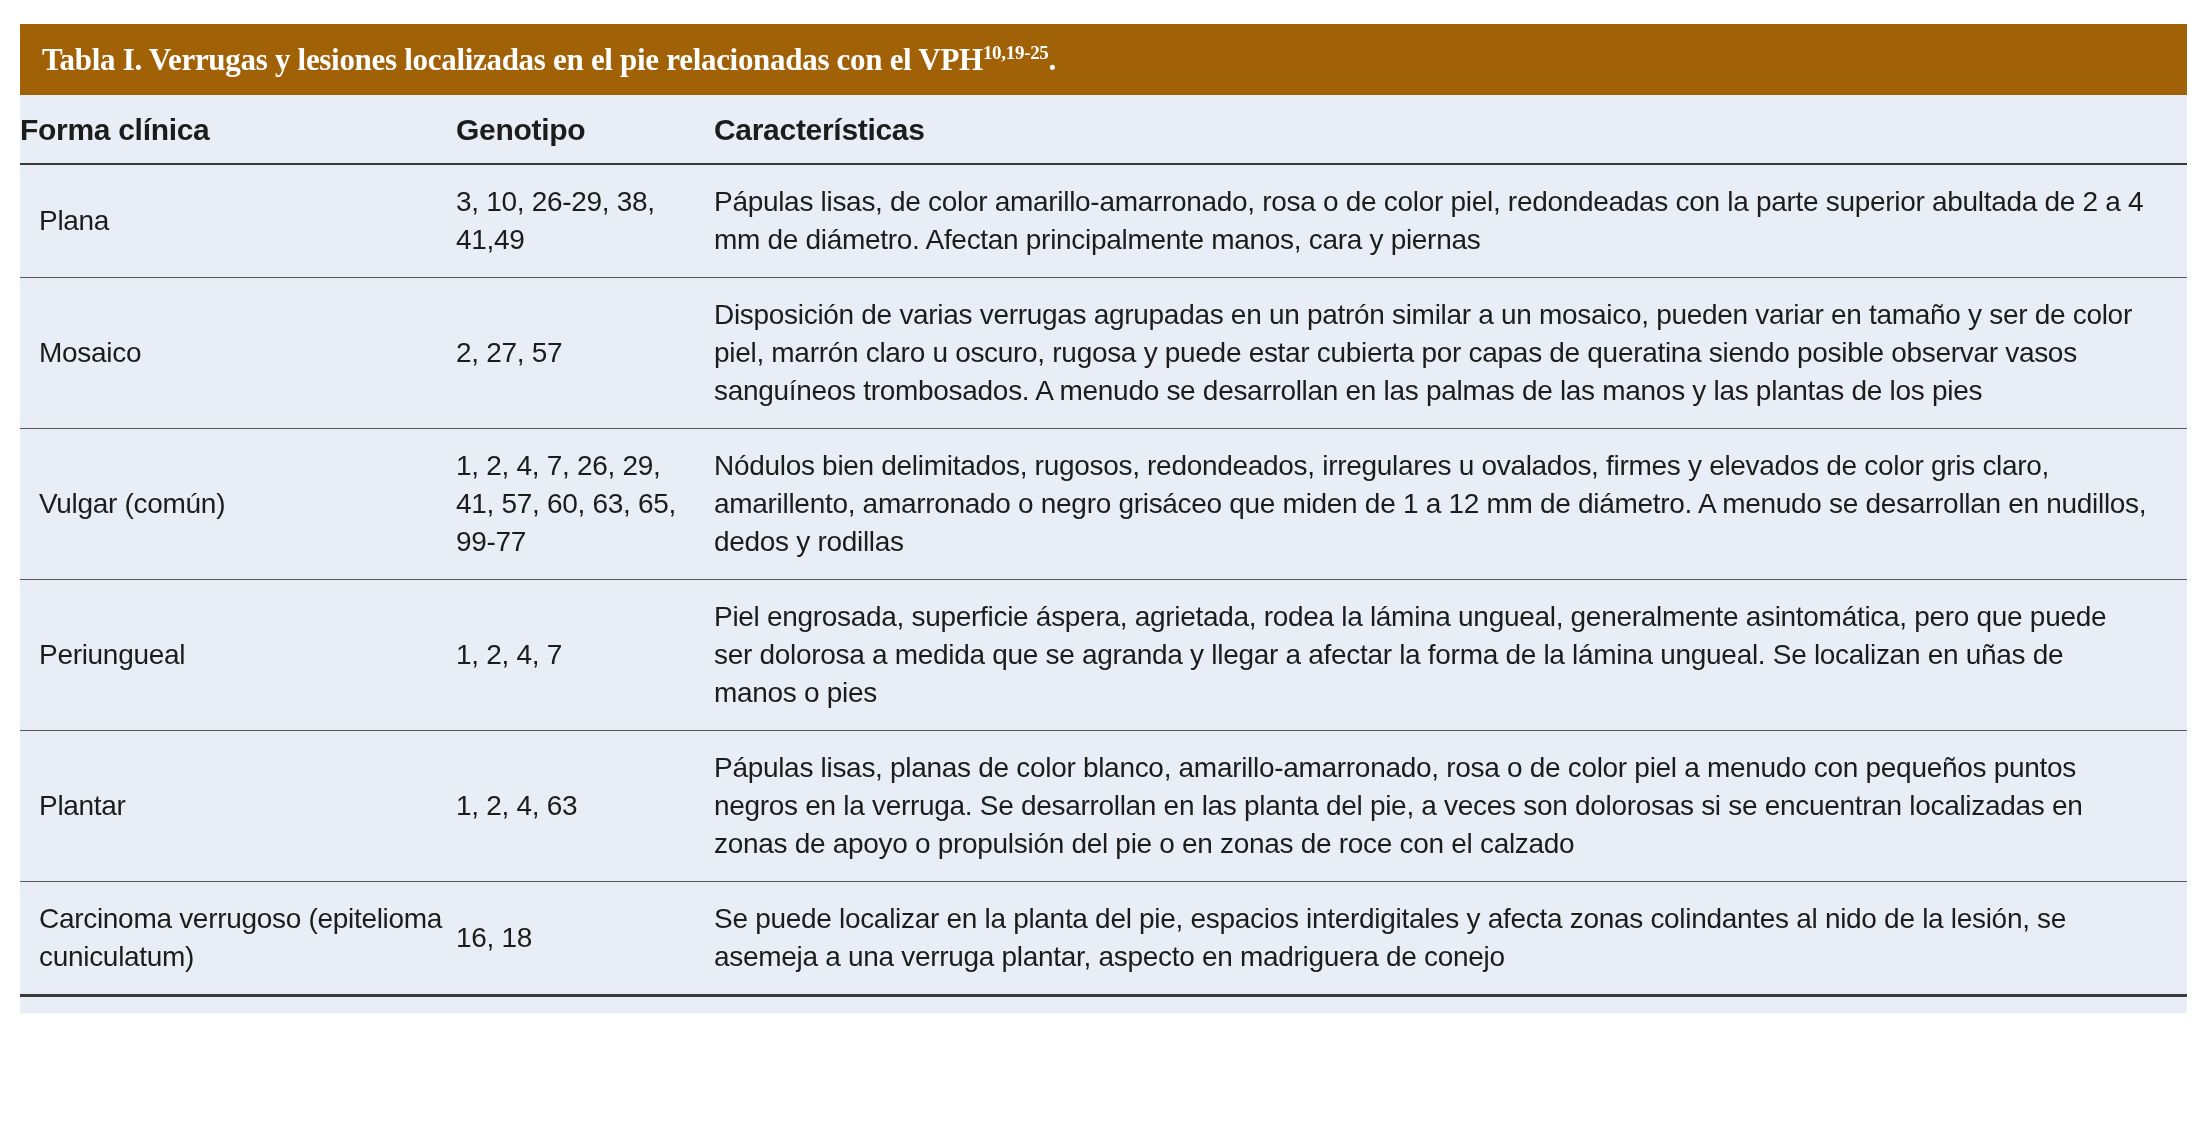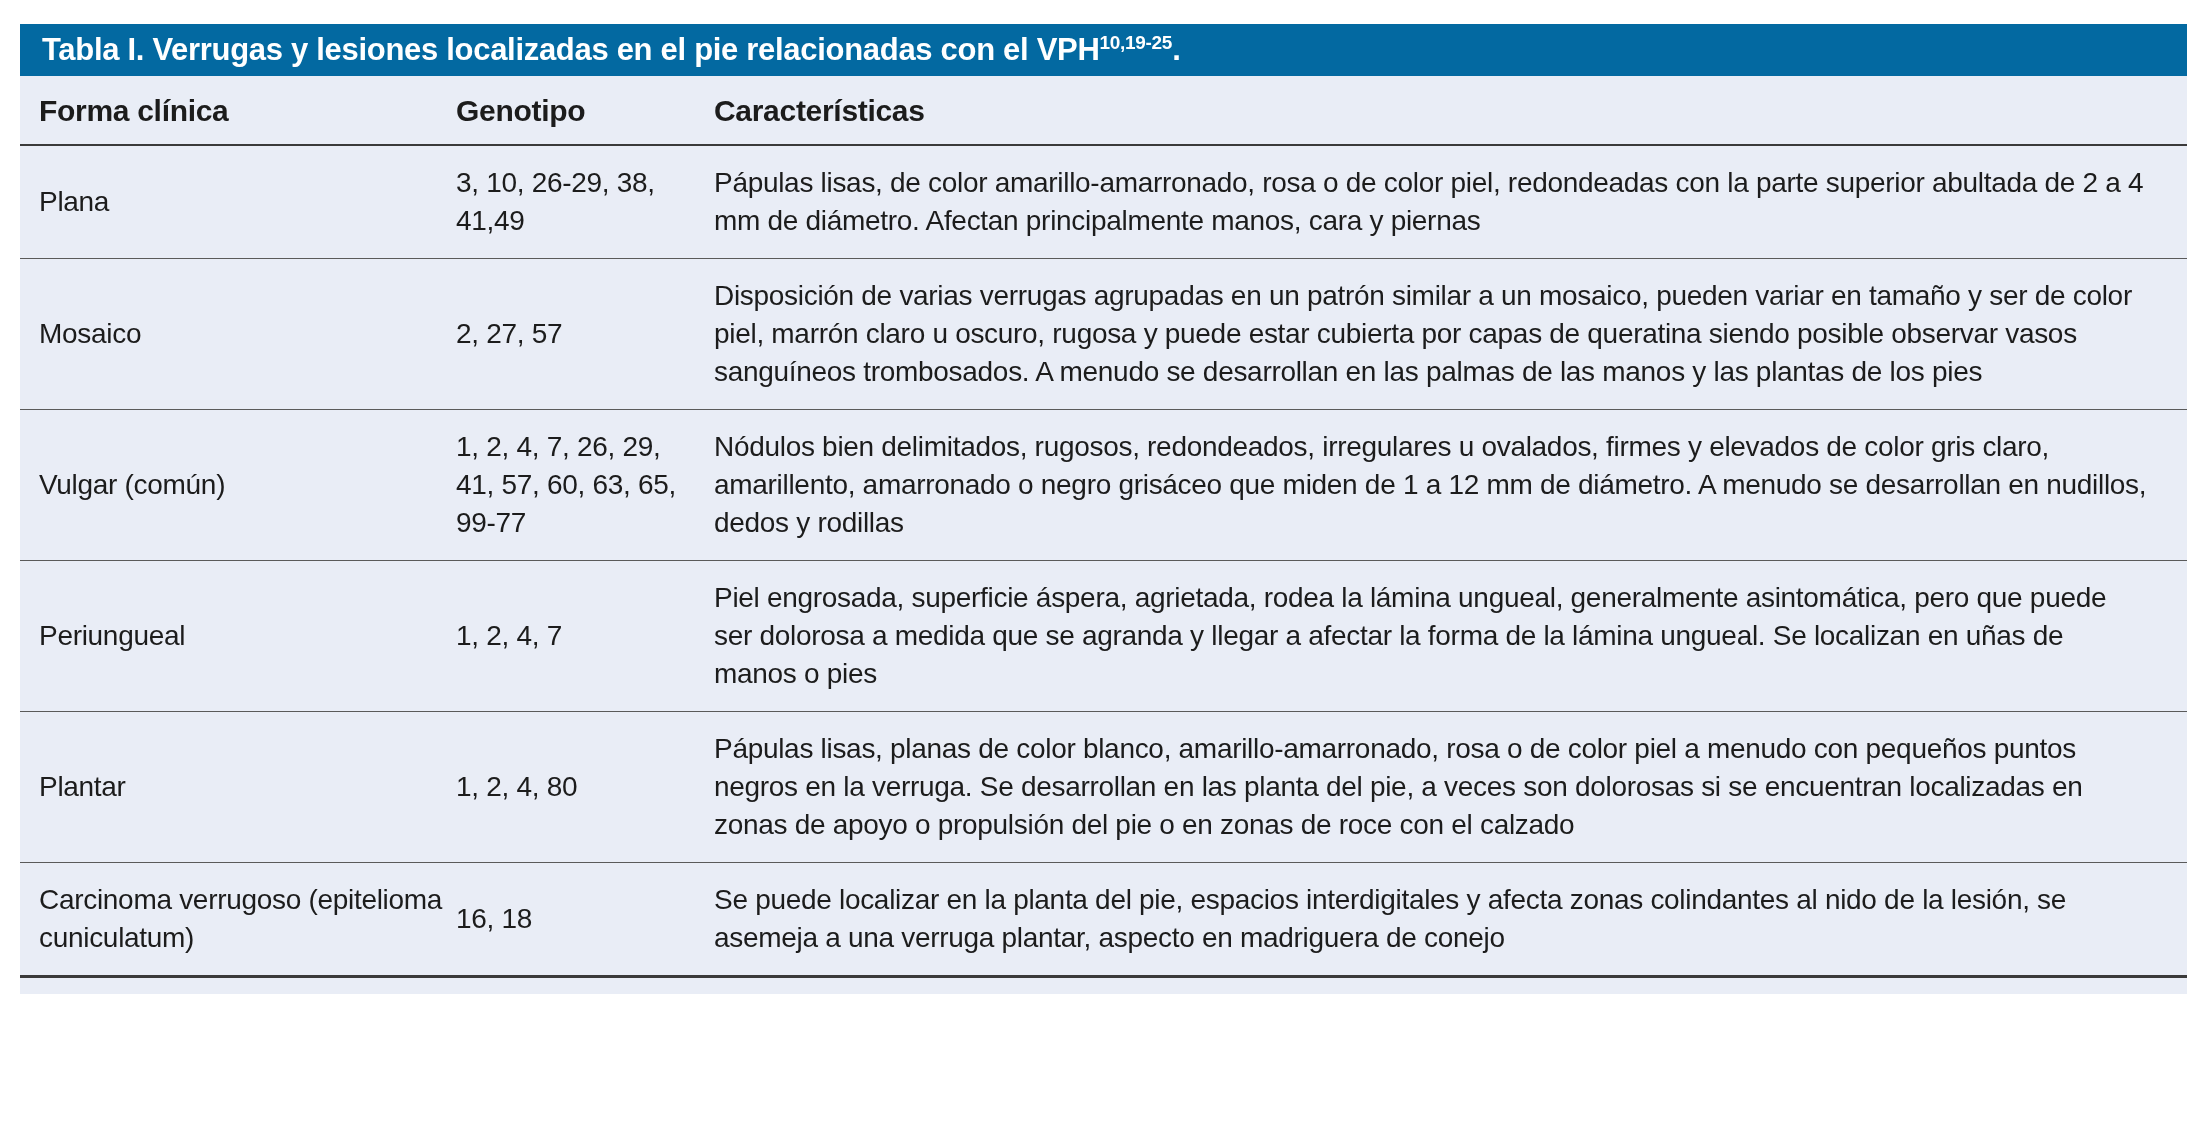--- a/index.html
+++ b/index.html
@@ -8,26 +8,27 @@
     background: #ffffff;
     width: 2207px;
     height: 1123px;
     overflow: hidden;
     font-family: "Liberation Sans", sans-serif;
   }
   .sheet {
     padding: 24px 20px 0 20px;
   }
   .titlebar {
-    background: #0369a1;
-    height: 52px;
+    background: #a16207;
+    height: 71px;
     display: flex;
     align-items: center;
     padding-left: 22px;
     box-sizing: border-box;
+    font-family: Liberation Serif, serif;
   }
   .titlebar .title {
     color: #ffffff;
     font-size: 31px;
     font-weight: bold;
     letter-spacing: -0.3px;
   }
   .titlebar sup {
     font-size: 19px;
     font-weight: bold;
@@ -48,21 +49,21 @@
   col.c2 { width: 258px; }
   th {
     text-align: left;
     font-size: 30px;
     font-weight: bold;
     letter-spacing: -0.3px;
     padding: 18px 0 16px 0;
     border-bottom: 2px solid #3a3a3a;
     vertical-align: middle;
   }
-  th.c1h { padding-left: 19px; }
+  th.c1h { }
   td {
     font-size: 28px;
     line-height: 38px;
     letter-spacing: -0.3px;
     padding: 18px 0;
     vertical-align: middle;
     border-bottom: 1px solid #5a5a5a;
   }
   td.forma { padding-left: 19px; padding-right: 12px; }
   td.geno  { padding-right: 20px; margin-left: 44px; }
@@ -107,21 +108,21 @@
           <td class="geno">1, 2, 4, 7, 26, 29, 41, 57, 60, 63, 65, 99-77</td>
           <td class="carac">Nódulos bien delimitados, rugosos, redondeados, irregulares u ovalados, firmes y elevados de color gris claro, amarillento, amarronado o negro grisáceo que miden de 1 a 12 mm de diámetro. A menudo se desarrollan en nudillos, dedos y rodillas</td>
         </tr>
         <tr>
           <td class="forma">Periungueal</td>
           <td class="geno">1, 2, 4, 7</td>
           <td class="carac">Piel engrosada, superficie áspera, agrietada, rodea la lámina ungueal, generalmente asintomática, pero que puede ser dolorosa a medida que se agranda y llegar a afectar la forma de la lámina ungueal. Se localizan en uñas de manos o pies</td>
         </tr>
         <tr>
           <td class="forma">Plantar</td>
-          <td class="geno">1, 2, 4, 80</td>
+          <td class="geno">1, 2, 4, 63</td>
           <td class="carac">Pápulas lisas, planas de color blanco, amarillo-amarronado, rosa o de color piel a menudo con pequeños puntos negros en la verruga. Se desarrollan en las planta del pie, a veces son dolorosas si se encuentran localizadas en zonas de apoyo o propulsión del pie o en zonas de roce con el calzado</td>
         </tr>
         <tr class="last">
           <td class="forma">Carcinoma verrugoso (epitelioma cuniculatum)</td>
           <td class="geno">16, 18</td>
           <td class="carac">Se puede localizar en la planta del pie, espacios interdigitales y afecta zonas colindantes al nido de la lesión, se asemeja a una verruga plantar, aspecto en madriguera de conejo</td>
         </tr>
       </tbody>
     </table>
   </div>

